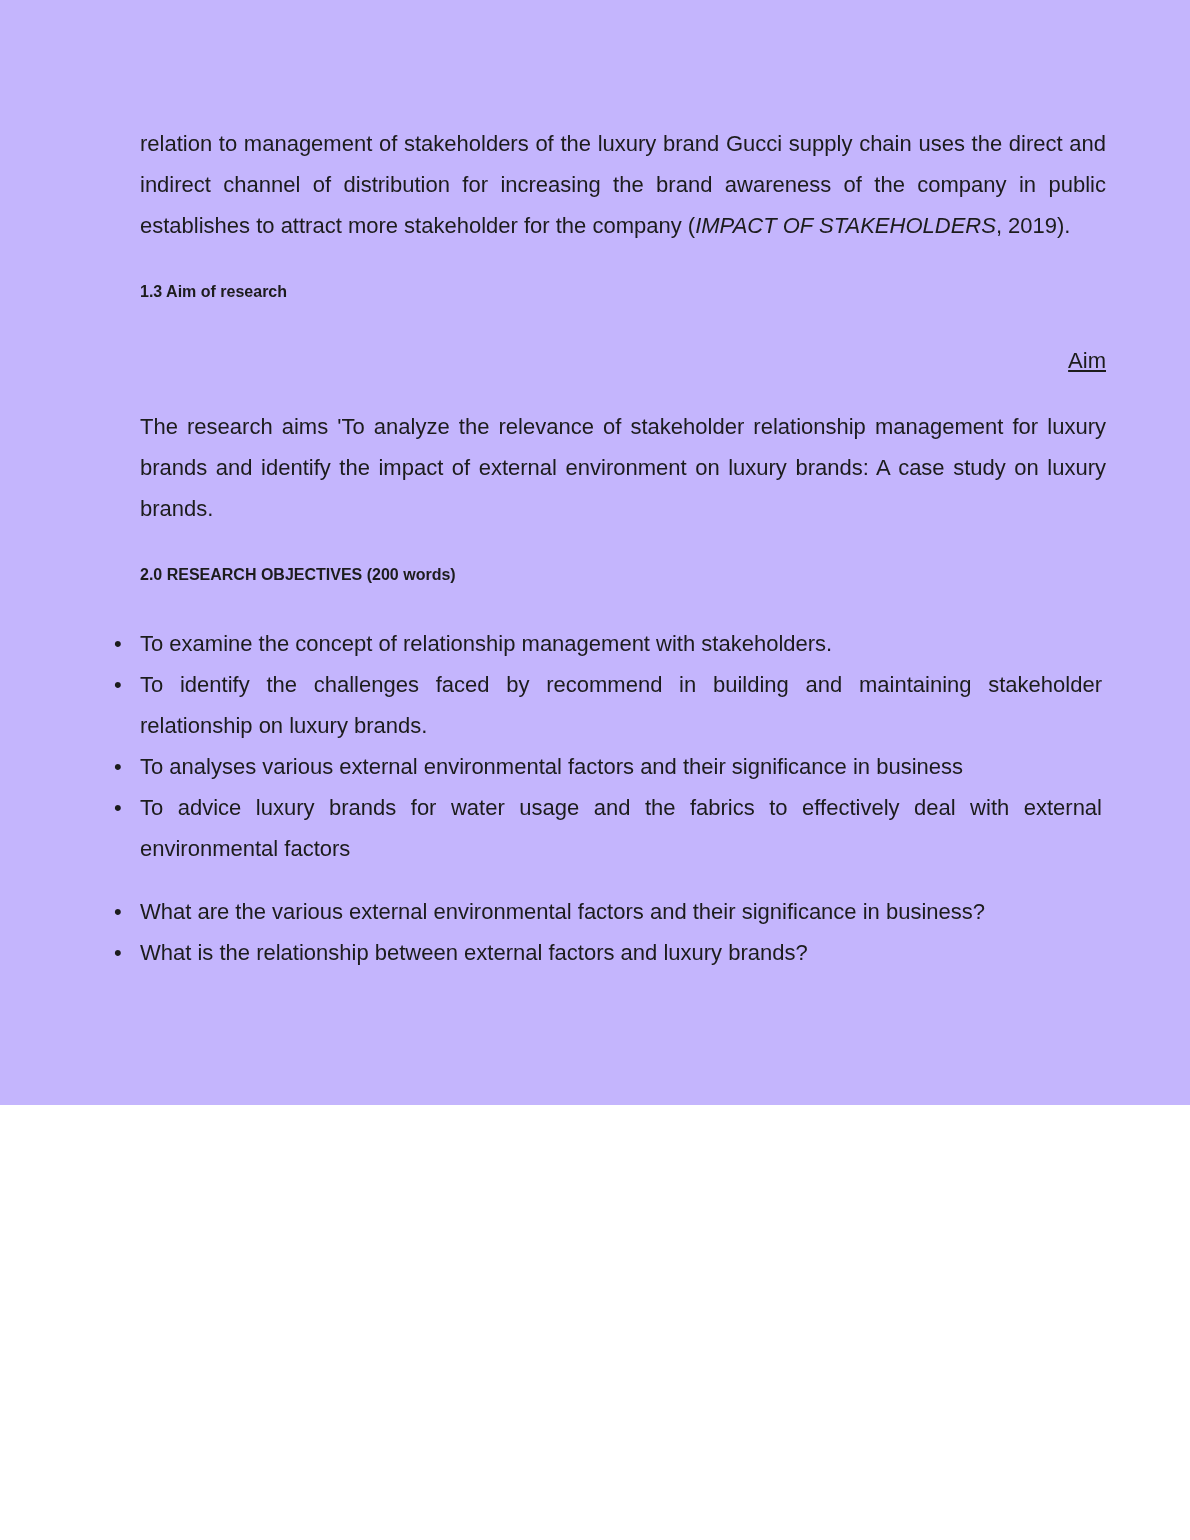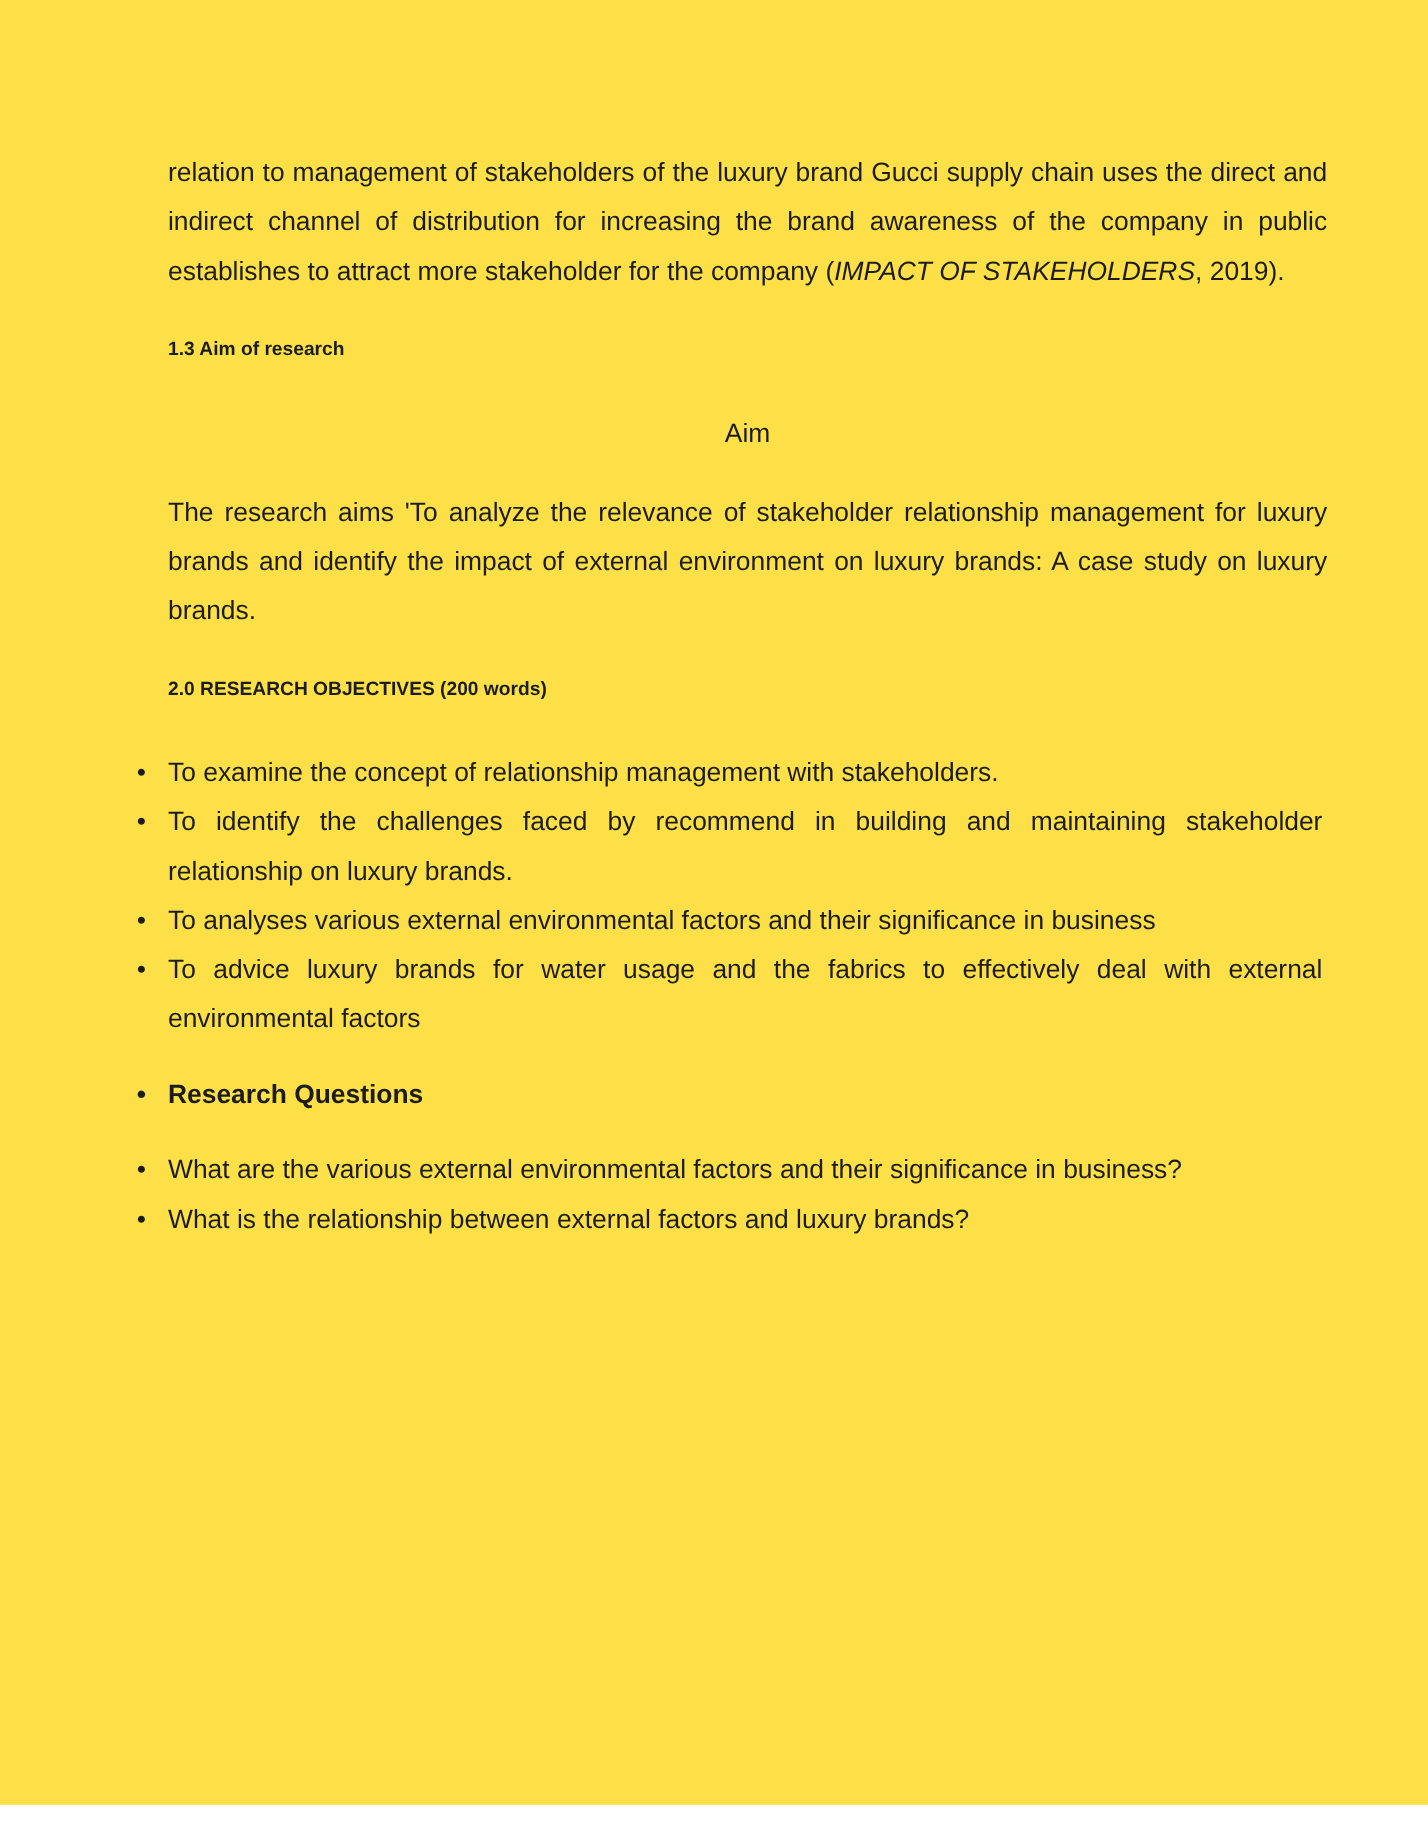--- a/index.html
+++ b/index.html
@@ -8,34 +8,35 @@
     background: #ffffff;
   }
   body {
     width: 1190px;
     height: 1540px;
     overflow: hidden;
   }
   .doc-page {
     box-sizing: border-box;
     width: 1190px;
-    height: 1504px;
+    height: 1105px;
     padding: 123px 84px 0 140px;
     font-family: "Liberation Sans", "DejaVu Sans", sans-serif;
     font-size: 22px;
     line-height: 41px;
     color: #1c1c1c;
-    background: #fde047;
+    background: #c4b5fd;
   }
   .para {
     margin: 0 0 25px 0;
     text-align: justify;
   }
   .para.left {
-    text-align: center;
+    text-align: right;
+    text-decoration: underline;
   }
   .doc-heading {
     font-size: 16px;
     font-weight: bold;
     margin: 0 0 28px 0;
     text-align: left;
   }
   .bold {
     font-weight: bold;
   }
@@ -77,22 +78,19 @@
   <h2 class="doc-heading">2.0 RESEARCH OBJECTIVES (200 words)</h2>
 
 
   <ul class="bullet-list">
     <li>To examine the concept of relationship management with stakeholders.</li>
     <li>To identify the challenges faced by recommend in building and maintaining stakeholder relationship on luxury brands.</li>
     <li>To analyses various external environmental factors and their significance in business</li>
     <li>To advice luxury brands for water usage and the fabrics to effectively deal with external environmental factors</li>
   </ul>
 
-  <ul class="bullet-list">
-    <li class="bold">Research Questions</li>
-  </ul>
 
   <ul class="bullet-list">
     <li>What are the various external environmental factors and their significance in business?</li>
     <li>What is the relationship between external factors and luxury brands?</li>
   </ul>
 
 </div>
 
 </body></html>

